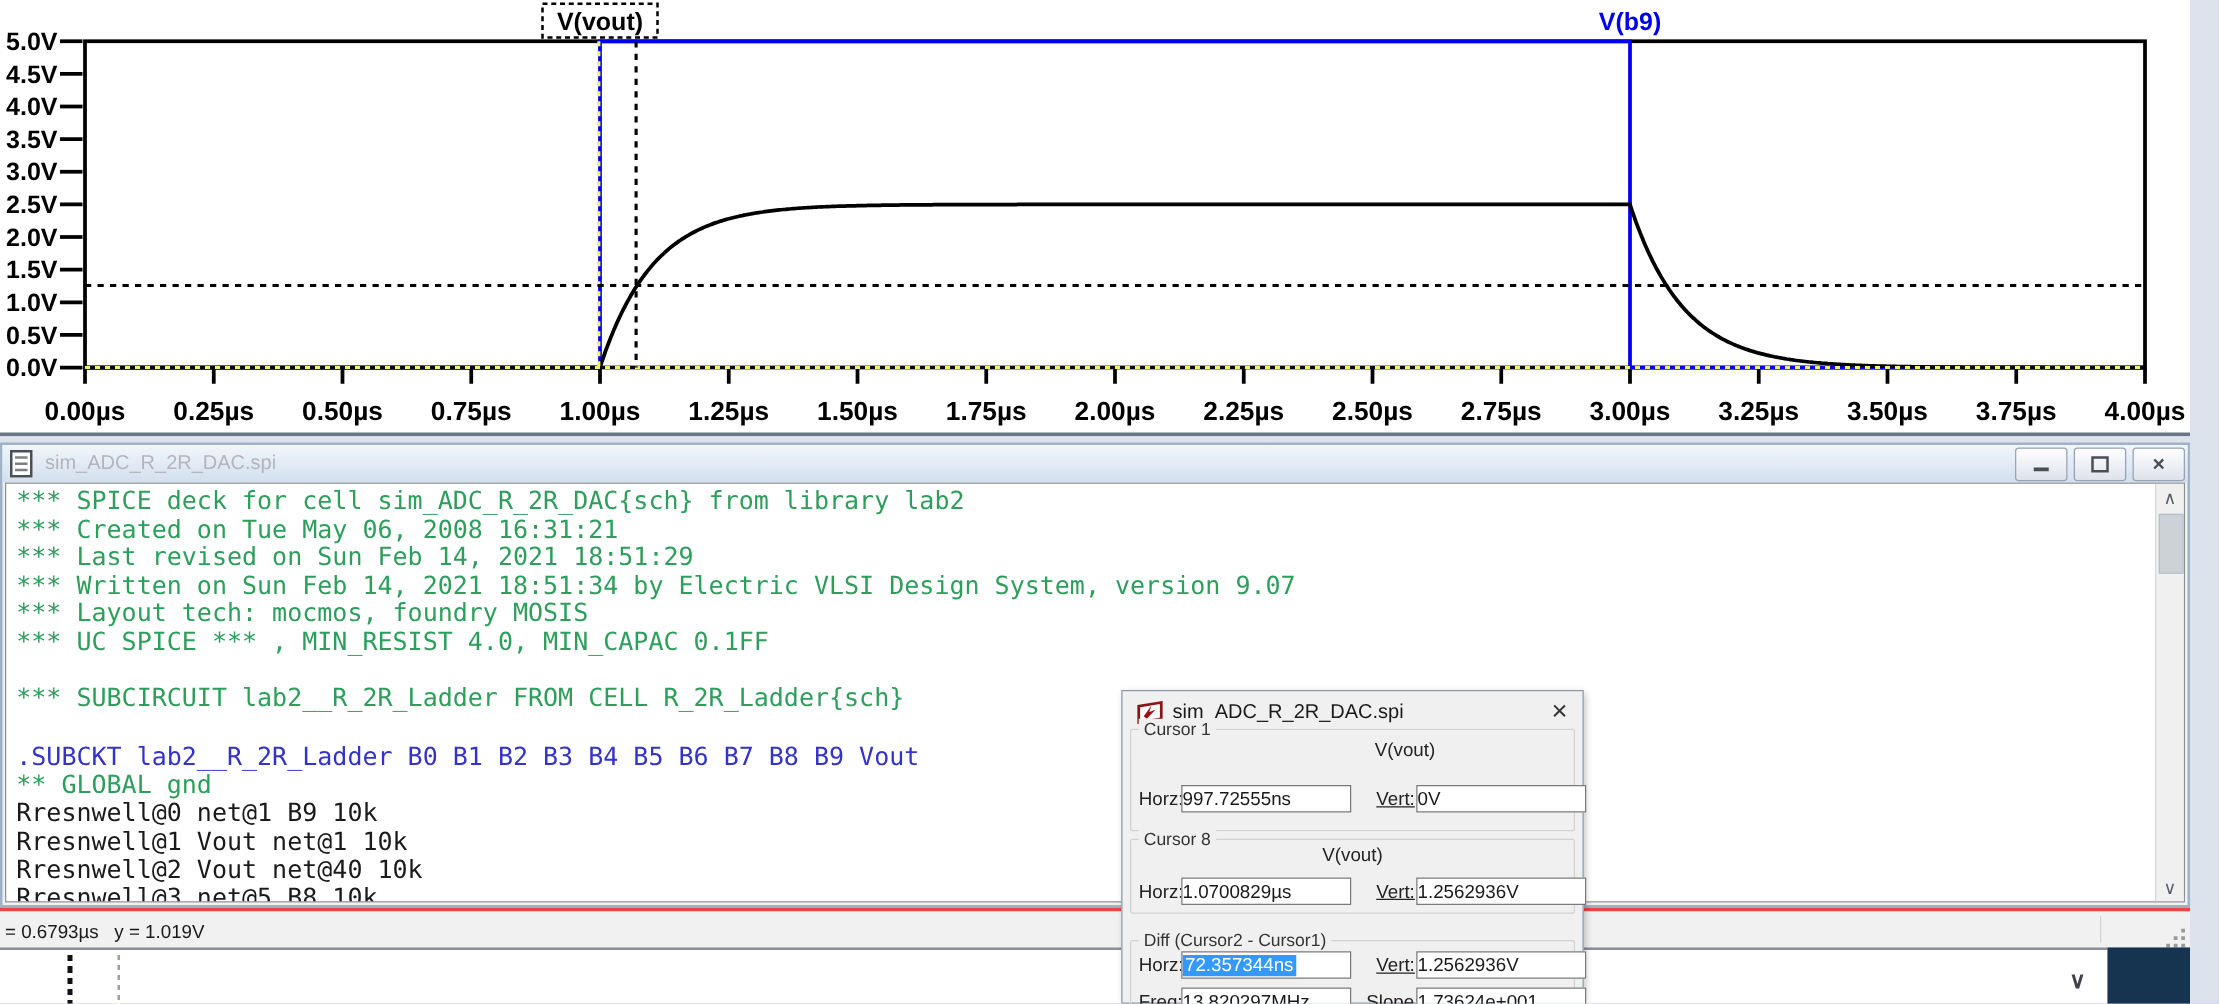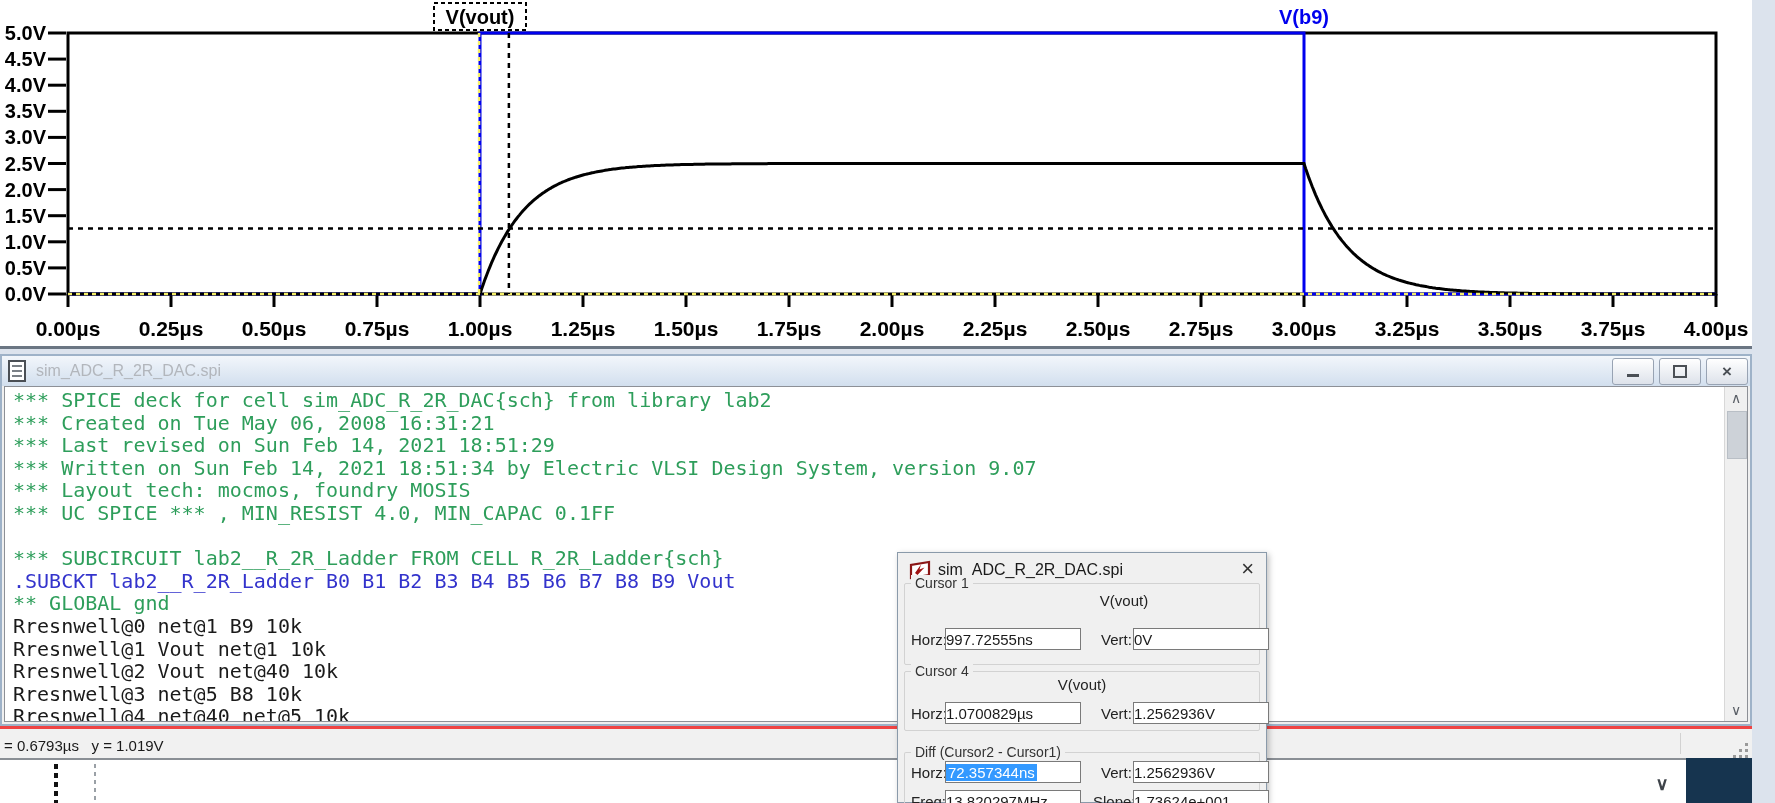--- a/index.html
+++ b/index.html
@@ -21,21 +21,21 @@
   .titlebar .title{margin-left:10px; font-size:16px; color:#b2b6bc;}
   .win-buttons{position:absolute; right:2px; top:2px; display:flex; gap:5px;}
   .win-btn{width:40px; height:25px; background:linear-gradient(#ffffff,#dde2ea); border:1px solid #98a3b3; border-radius:3px; display:flex; align-items:center; justify-content:center; color:#4a4f55;}
   .glyph-min{width:12px; height:3px; background:#4a4f55; margin-top:8px;}
   .glyph-max{width:10px; height:9px; border:2px solid #4a4f55;}
   .glyph-close{font-size:17px; font-weight:bold; line-height:1;}
 
   .editor-content{position:absolute; left:2px; top:30px; right:2px; bottom:2px; background:#ffffff; border:1px solid #8d9096; box-sizing:border-box; overflow:hidden;padding-left:16px;}
   .code{position:absolute; left:8px; top:2px; right:26px; font-family:"DejaVu Sans Mono", monospace; font-size:20px; line-height:22.6px; white-space:pre;}
   .code .comment{color:#2e9e5b;}
-  .code .keyword{color:#3333cc;}
+  .code .keyword{color:#3333cc;margin-top:24px;}
   .code .plain{color:#1a1a1a;}
 
   .vscroll{position:absolute; right:0; top:0; bottom:0; width:22px; background:#f0f0f0; border-left:1px solid #d8d8d8;}
   .vscroll .arrow{position:absolute; left:0; width:22px; height:22px; color:#5a5f66; font-size:14px; text-align:center; line-height:22px;}
   .vscroll .up{top:0;}
   .vscroll .down{bottom:0;}
   .vscroll .thumb{position:absolute; left:2px; top:24px; width:18px; height:46px; background:#cdd2d8; border:1px solid #b9bfc6;}
 
   
   .statusbar{position:absolute; left:0; top:726px; width:1752px; height:32px; background:#f1f1f1; border-top:3px solid #ef4444; box-sizing:border-box; font-size:15px; color:#1a1a1a;}
@@ -63,21 +63,21 @@
   .dlg-title .txt{position:absolute; left:40px; top:8px; font-size:16px;}
   .dlg-close{position:absolute; right:12px; top:4px; font-size:22px; color:#333; line-height:24px;}
   .group{position:absolute; left:6px; width:356px; border:1px solid #d2d2d2; border-radius:2px; box-sizing:border-box;}
   .group .glabel{position:absolute; left:6px; top:-9px; background:#f0f0f0; padding:0 4px; font-size:14px; color:#333;}
   .trace-name{position:absolute; width:100%; text-align:center; top:8px; color:#222;}
   .fieldrow{position:absolute; left:0; width:100%; height:24px;}
   .flabel{position:absolute; top:3px; color:#222;}
   .fbox{position:absolute; height:22px; line-height:22px; background:#fff; border:1px solid #7a7a7a; box-sizing:border-box; overflow:hidden;}
   .sel{background:#3399ff; color:#fff; padding:0 2px;}
   .l-horz{left:6px;} .f1{left:40px; width:136px;}
-  .l-vert{left:196px;} .f2{left:228px; width:136px;}
+  .l-vert{left:196px;text-decoration:underline;} .f2{left:228px; width:136px;}
   .l-freq{left:6px;} .l-slope{left:188px;}
 </style>
 </head>
 <body>
 
 <div class="screen">
 
   <div class="wave-pane">
     <svg id="plot" width="1752" height="346">
         <rect x="68" y="33" width="1648" height="261" fill="none" stroke="#000" stroke-width="3"></rect>
@@ -215,21 +215,21 @@
       <div class="trace-name">V(vout)</div>
       <div class="fieldrow" style="top:44px;">
         <span class="flabel l-horz">Horz:</span>
         <span class="fbox f1">997.72555ns</span>
         <span class="flabel l-vert">Vert:</span>
         <span class="fbox f2">0V</span>
       </div>
     </div>
 
     <div class="group" style="top:118px; height:60px;">
-      <span class="glabel">Cursor 4</span>
+      <span class="glabel">Cursor 8</span>
       <div class="trace-name" style="top:4px;">V(vout)</div>
       <div class="fieldrow" style="top:30px;">
         <span class="flabel l-horz">Horz:</span>
         <span class="fbox f1">1.0700829µs</span>
         <span class="flabel l-vert">Vert:</span>
         <span class="fbox f2">1.2562936V</span>
       </div>
     </div>
 
     <div class="group" style="top:180px; height:62px; border-bottom:none;margin-top:19px;">

